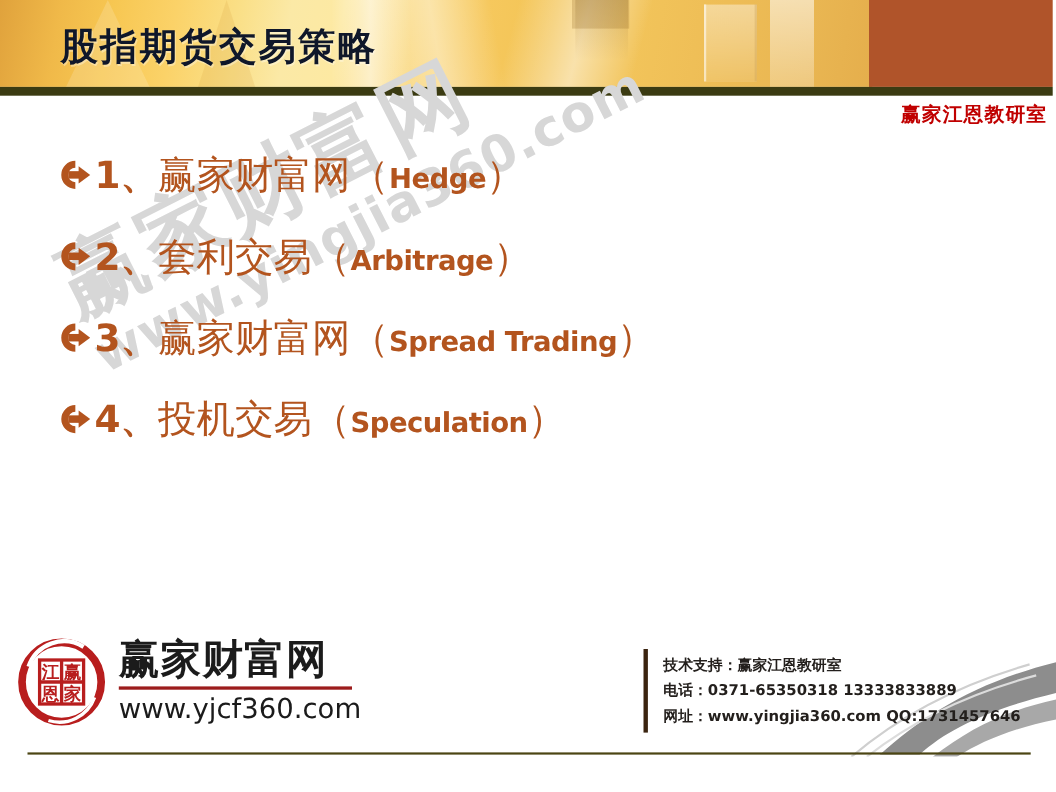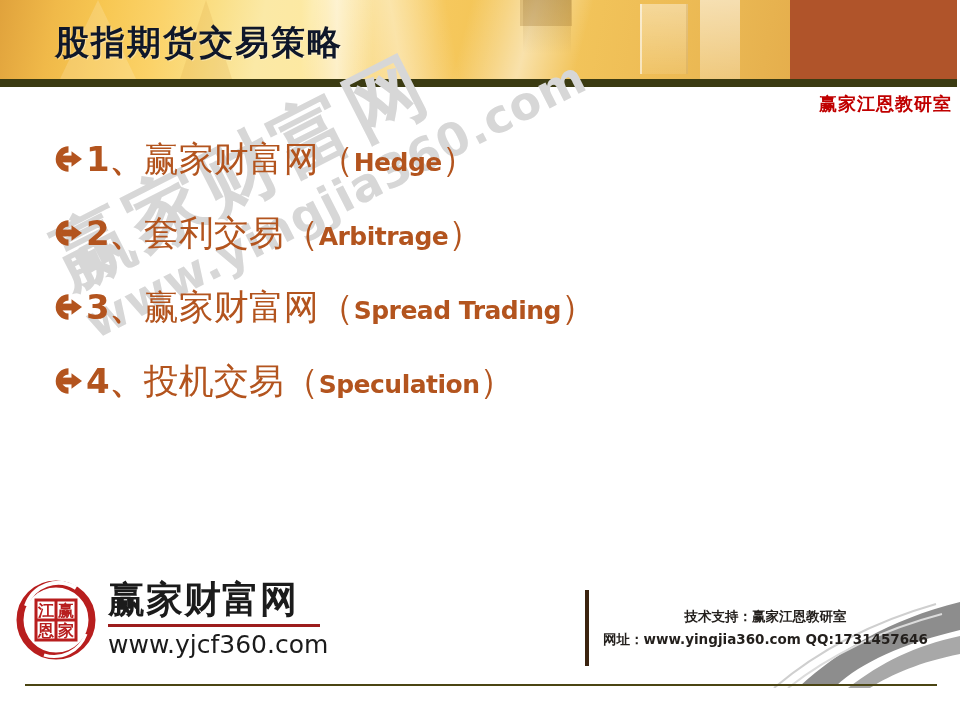--- a/index.html
+++ b/index.html
@@ -253,21 +253,20 @@
 
   #contact-block {
     position: absolute;
     left: 585px; top: 590px;
     padding-left: 14px;
     border-left: 4px solid #3b2410;
     height: 76px;
     display: flex;
     flex-direction: column;
     justify-content: center;
-    align-items: center;
   }
   .contact-line {
     font-family: "DejaVu Sans", "Liberation Sans", sans-serif;
     font-size: 13.5px;
     font-weight: 700;
     color: #231f1c;
     line-height: 23px;
     white-space: nowrap;
   }
 
@@ -368,18 +367,19 @@
     </svg>
     <div id="logo-words">
       <div id="logo-cn">赢家财富网</div>
       <div id="logo-divider"></div>
       <div id="logo-url">www.yjcf360.com</div>
     </div>
   </div>
 
   <div id="contact-block">
     <div class="contact-line">技术支持：赢家江恩教研室</div>
+    <div class="contact-line">电话：0371-65350318 13333833889</div>
     <div class="contact-line">网址：www.yingjia360.com QQ:1731457646</div>
   </div>
 
   <div id="footer-rule"></div>
 
 </div>
 
 </body></html>

